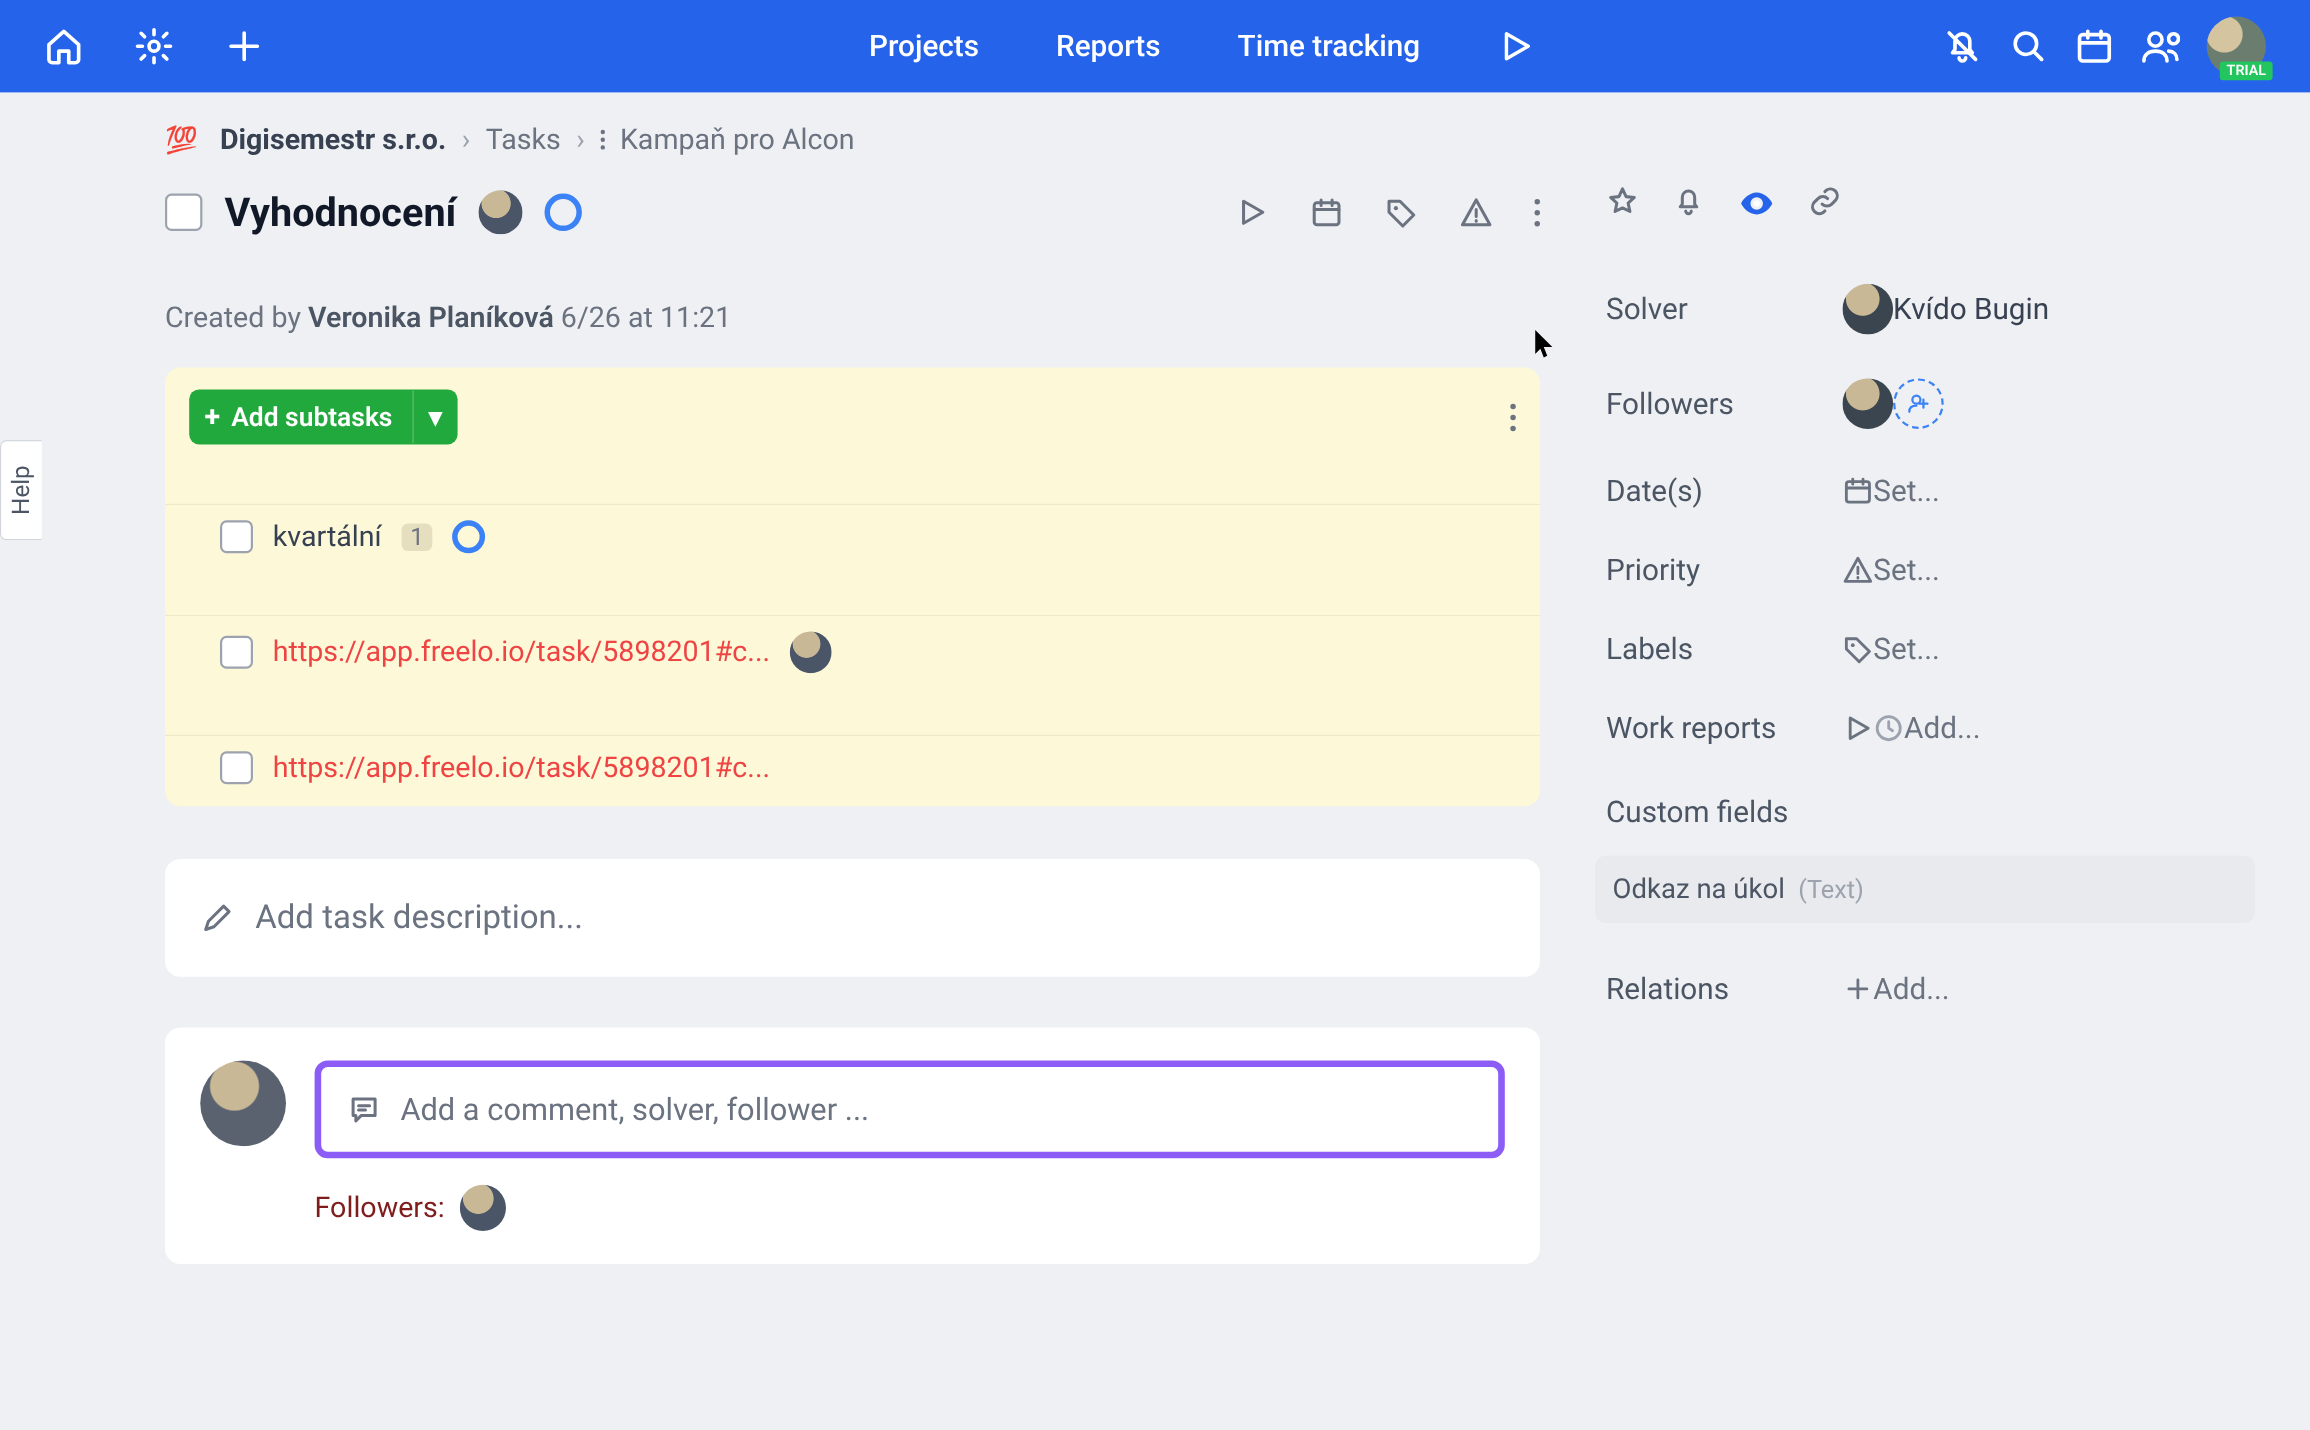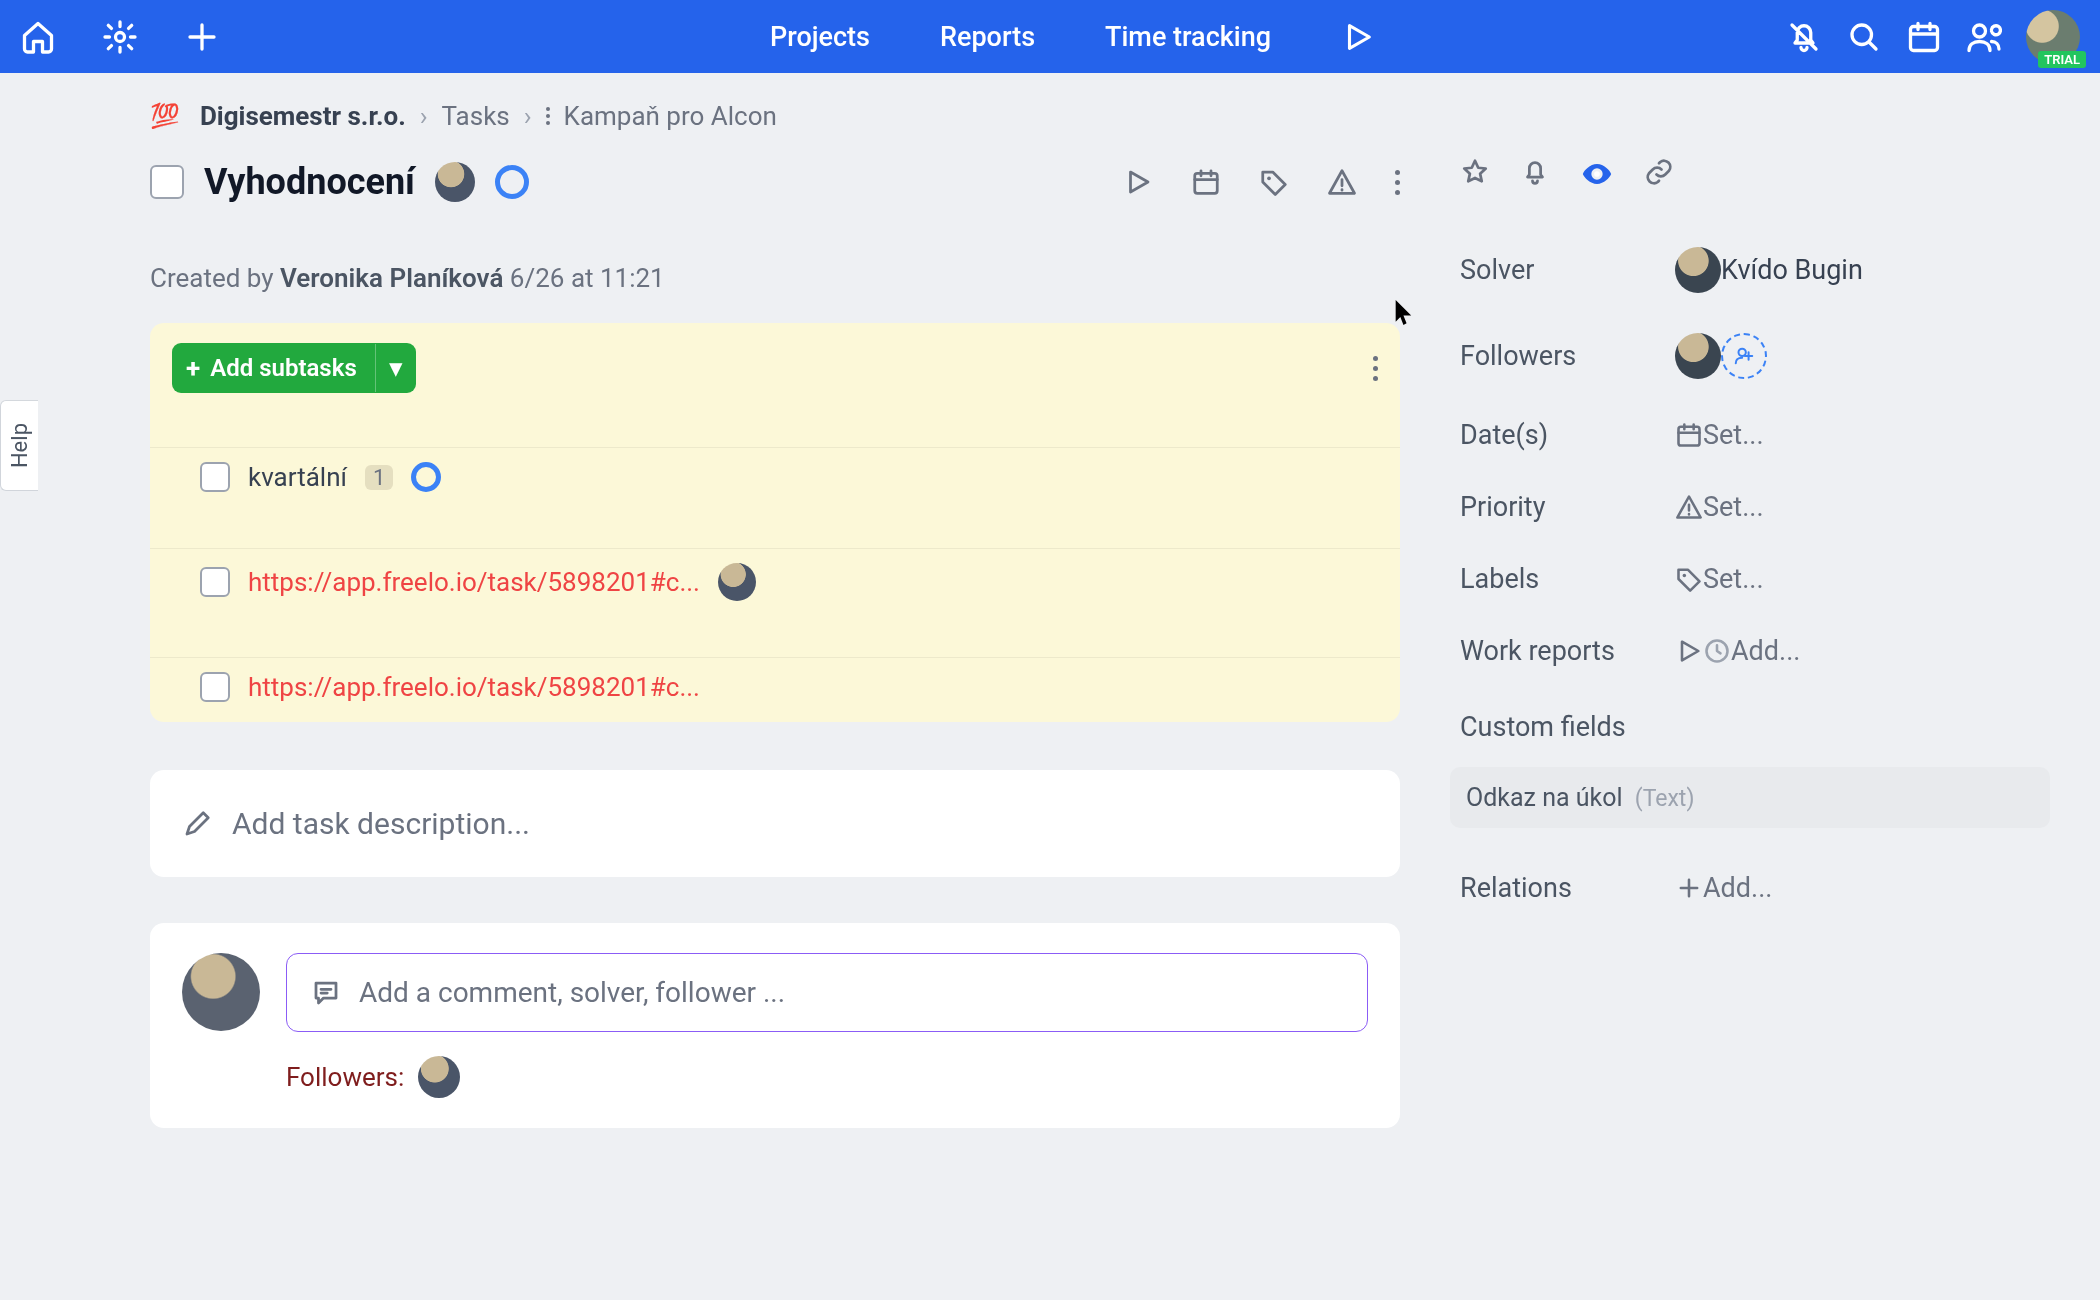--- a/index.html
+++ b/index.html
@@ -1,19 +1,19 @@
 <!DOCTYPE html>
 <html><head>
 <meta charset="utf-8">
 <style>
   * { box-sizing: border-box; margin: 0; padding: 0; }
   html, body { width: 2100px; height: 1300px; font-family: -apple-system, BlinkMacSystemFont, "Segoe UI", Roboto, sans-serif; background: #eef0f3; overflow: hidden; }
   
   
-  .topbar { height: 73px; background: #2563eb; display: flex; align-items: center; padding: 0 20px; color: #fff; }
+  .topbar { height: 84px; background: #2563eb; display: flex; align-items: center; padding: 0 40px; color: #fff; }
   .topbar-left { display: flex; align-items: center; gap: 46px; }
   .topbar-center { display: flex; align-items: center; gap: 70px; margin-left: 550px; font-size: 27px; font-weight: 500; }
   .topbar-right { margin-left: auto; display: flex; align-items: center; gap: 24px; }
   .topbar .icon-btn { cursor: pointer; color: #fff; display:flex; align-items:center; justify-content:center; }
   .nav-link { cursor: pointer; }
   .avatar-top { width: 54px; height: 54px; border-radius: 50%; background: #9ca3af; position: relative; background-image: radial-gradient(circle at 30% 30%, #d4c5a0 30%, #6b7d6f 32%); }
   .trial-badge { position: absolute; bottom: -4px; right: -6px; background: #22c55e; color: #fff; font-size: 13px; padding: 1px 6px; border-radius: 3px; font-weight:600; }
 
   
   .content { display: flex; padding: 28px 0 0 0; }
@@ -58,21 +58,21 @@
   .sub-row .ring-icon{ width:30px;height:30px;border-width:5px; }
   .sub-row .small-avatar{ width:38px;height:38px; }
 
   
   .desc-card { margin-top: 48px; background:#fff; border-radius:14px; padding: 36px 32px; display:flex; align-items:center; gap:20px; color:#6b7280; font-size:30px; cursor:text; }
   
   
   .comment-card { margin-top: 46px; background:#fff; border-radius:14px; padding: 30px 32px; }
   .comment-row { display:flex; gap:26px; align-items:flex-start; }
   .avatar-lg { width:78px; height:78px; border-radius:50%; background:#7a8a99; background-image: radial-gradient(circle at 40% 30%, #c9b896 30%, #5a6270 32%); flex-shrink:0; }
-  .comment-input { flex:1; border:1px solid #8b5cf6; border-radius:12px; padding: 22px 24px; display:flex; align-items:center; gap:18px; color:#6b7280; font-size:28px; cursor:text; }
+  .comment-input { flex:1; border:6px solid #8b5cf6; border-radius:12px; padding: 22px 24px; display:flex; align-items:center; gap:18px; color:#6b7280; font-size:28px; cursor:text; }
   .followers-line { margin-left: 104px; margin-top: 24px; display:flex; align-items:center; gap:14px; font-size:26px; color:#7f1d1d; }
   .followers-line .small-avatar{ width:42px;height:42px; }
 
   
   .side-actions { display:flex; gap:30px; color:#6b7280; margin-top: 56px; margin-bottom: 36px; }
   .side-actions .ic { cursor:pointer; }
   .eye-active { color:#2563eb; }
   
   .side-row { display:flex; align-items:center; padding: 20px 0; font-size:27px; }
   .side-label { width: 215px; color:#4b5563; }

